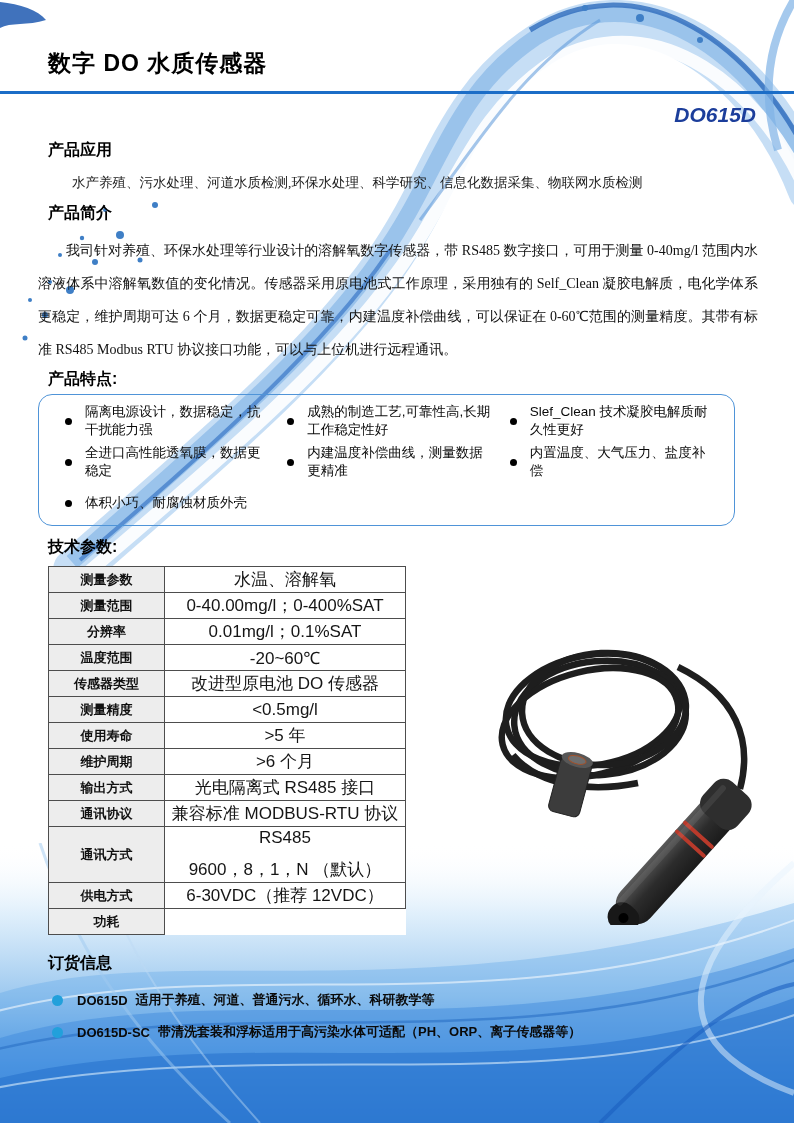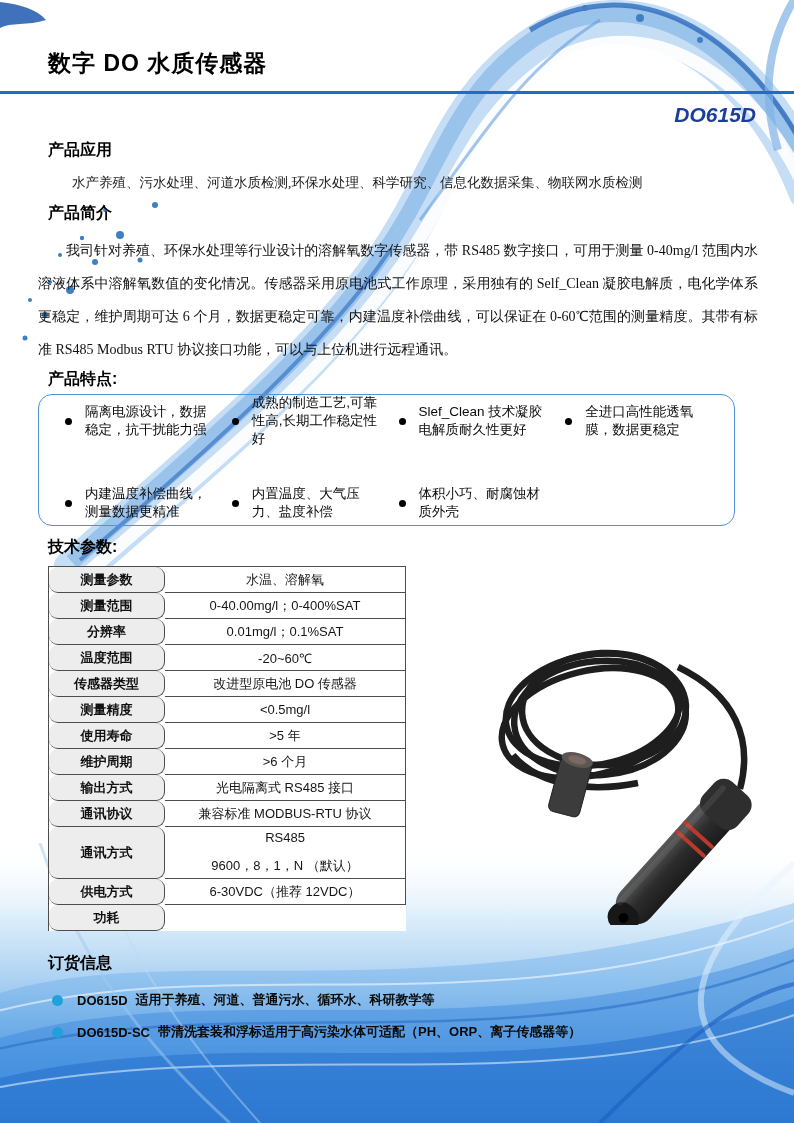--- a/index.html
+++ b/index.html
@@ -16,32 +16,32 @@
 
   .h{font-size:16px;font-weight:bold;color:#000;}
   .h-app{left:48px;top:140px;}
   .app-text{left:72px;top:174px;width:690px;font-family:"Liberation Serif",serif;font-size:13.5px;color:#1a1a1a;}
   .h-intro{left:48px;top:203px;}
   .intro-text{left:38px;top:234px;width:720px;font-family:"Liberation Serif",serif;font-size:14px;
               line-height:33px;text-align:justify;text-indent:2em;color:#111;}
   .h-feat{left:48px;top:369px;}
   .feat-box{left:38px;top:394px;width:697px;height:132px;border:1.6px solid #4f94d8;border-radius:14px;
             box-sizing:border-box;padding:12px 20px 8px 20px;display:grid;
-            grid-template-columns:1fr 1fr 1fr 1fr;column-gap:12px;align-content:space-between;}
+            grid-template-columns:1fr 1fr 1fr;column-gap:12px;align-content:space-between;}
   .feat-item{display:flex;align-items:center;height:28px;font-size:13.5px;color:#0a0a0a;}
   .dot{width:7px;height:7px;border-radius:50%;background:#000;margin:0 13px 0 6px;flex:0 0 auto;}
 
   .h-spec{left:48px;top:537px;}
   .spec-table{left:48px;top:566px;width:357px;display:grid;grid-template-columns:116px 241px;
               border-top:1px solid #4d4d4d;border-left:1px solid #4d4d4d;background:#fff;}
   .spec-table .th,.spec-table .td{border-right:1px solid #4d4d4d;border-bottom:1px solid #4d4d4d;
               box-sizing:border-box;display:flex;align-items:center;justify-content:center;
               min-height:26px;padding:1px 4px;text-align:center;}
-  .spec-table .th{background:#ededed;font-weight:bold;font-size:13px;border-radius:9px;}
-  .spec-table .td{font-size:13px;color:#151515;}
+  .spec-table .th{background:#ededed;font-weight:bold;font-size:13px;}
+  .spec-table .td{font-size:17px;color:#151515;}
   .spec-table .tall{min-height:52px;}
   .td.two{flex-direction:column;justify-content:space-evenly;gap:10px;}
 
   .h-order{left:48px;top:953px;}
   .order-item{left:52px;display:flex;align-items:center;font-size:13px;font-weight:bold;color:#0a0a0a;}
   .order-item .bdot{width:11px;height:11px;border-radius:50%;background:#22a0db;margin-right:14px;flex:0 0 auto;}
   .order-item .model-code{margin-right:8px;}
   .oi-1{top:991px;}
   .oi-2{top:1023px;}
 </style>

